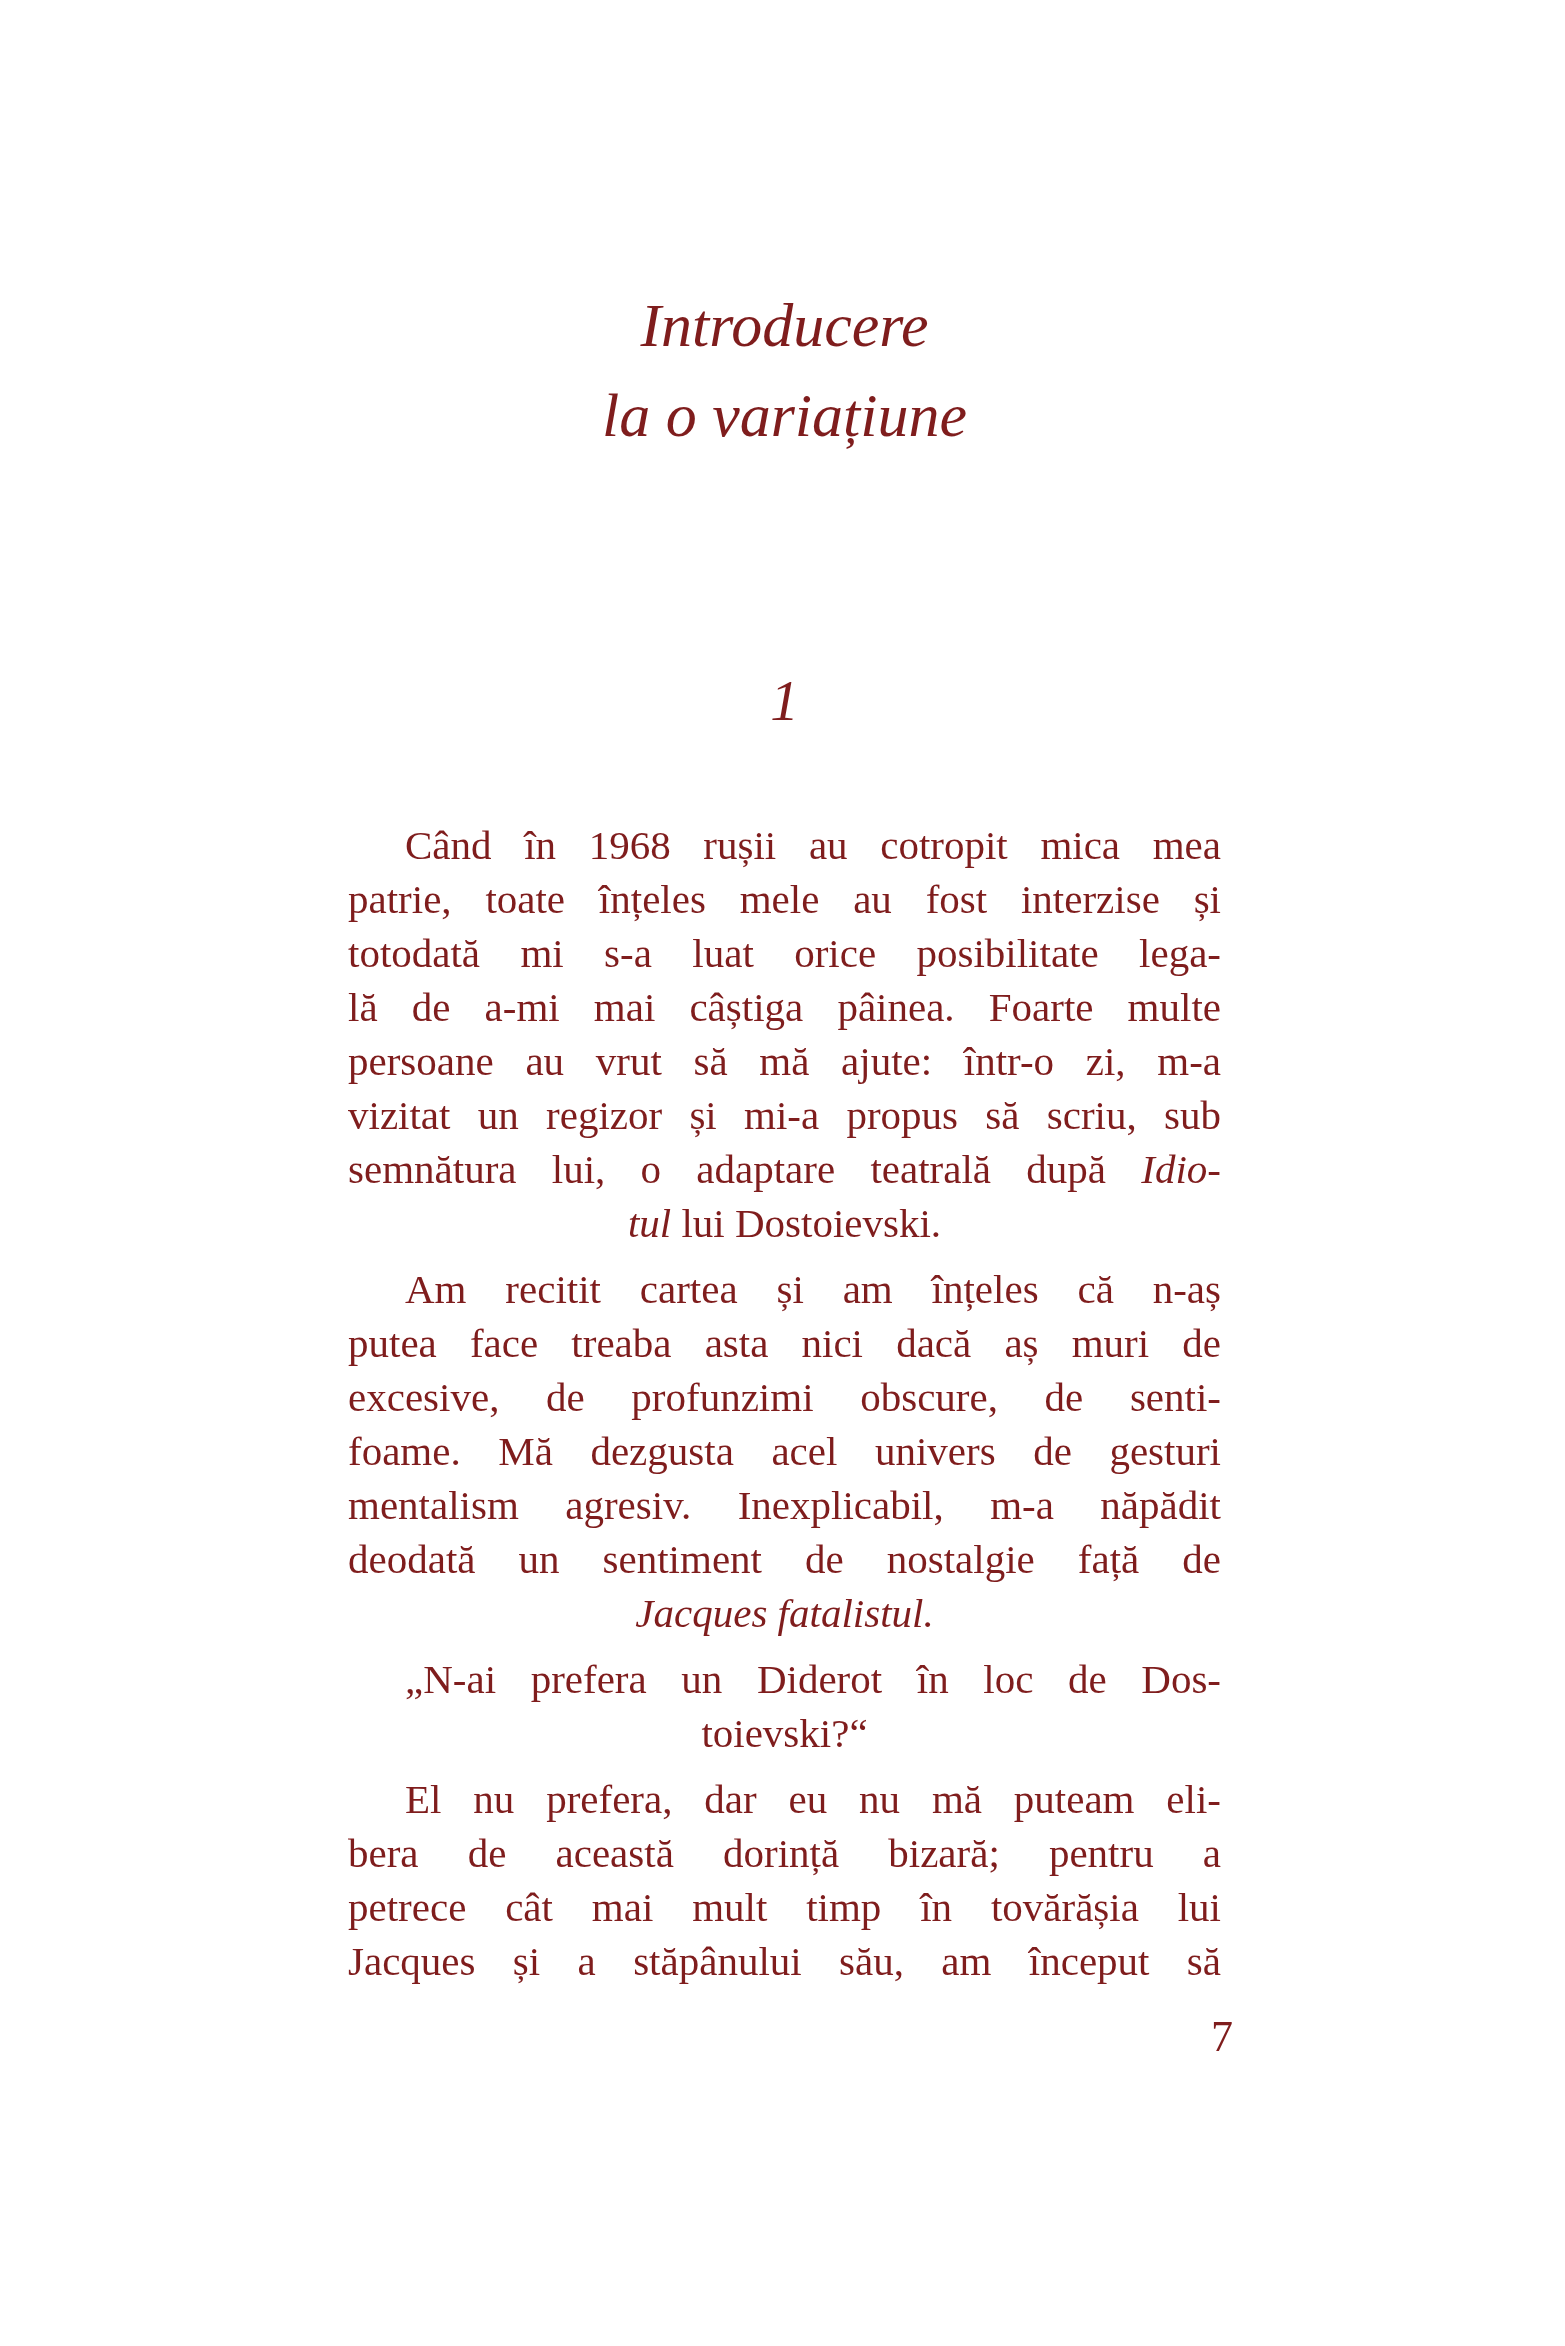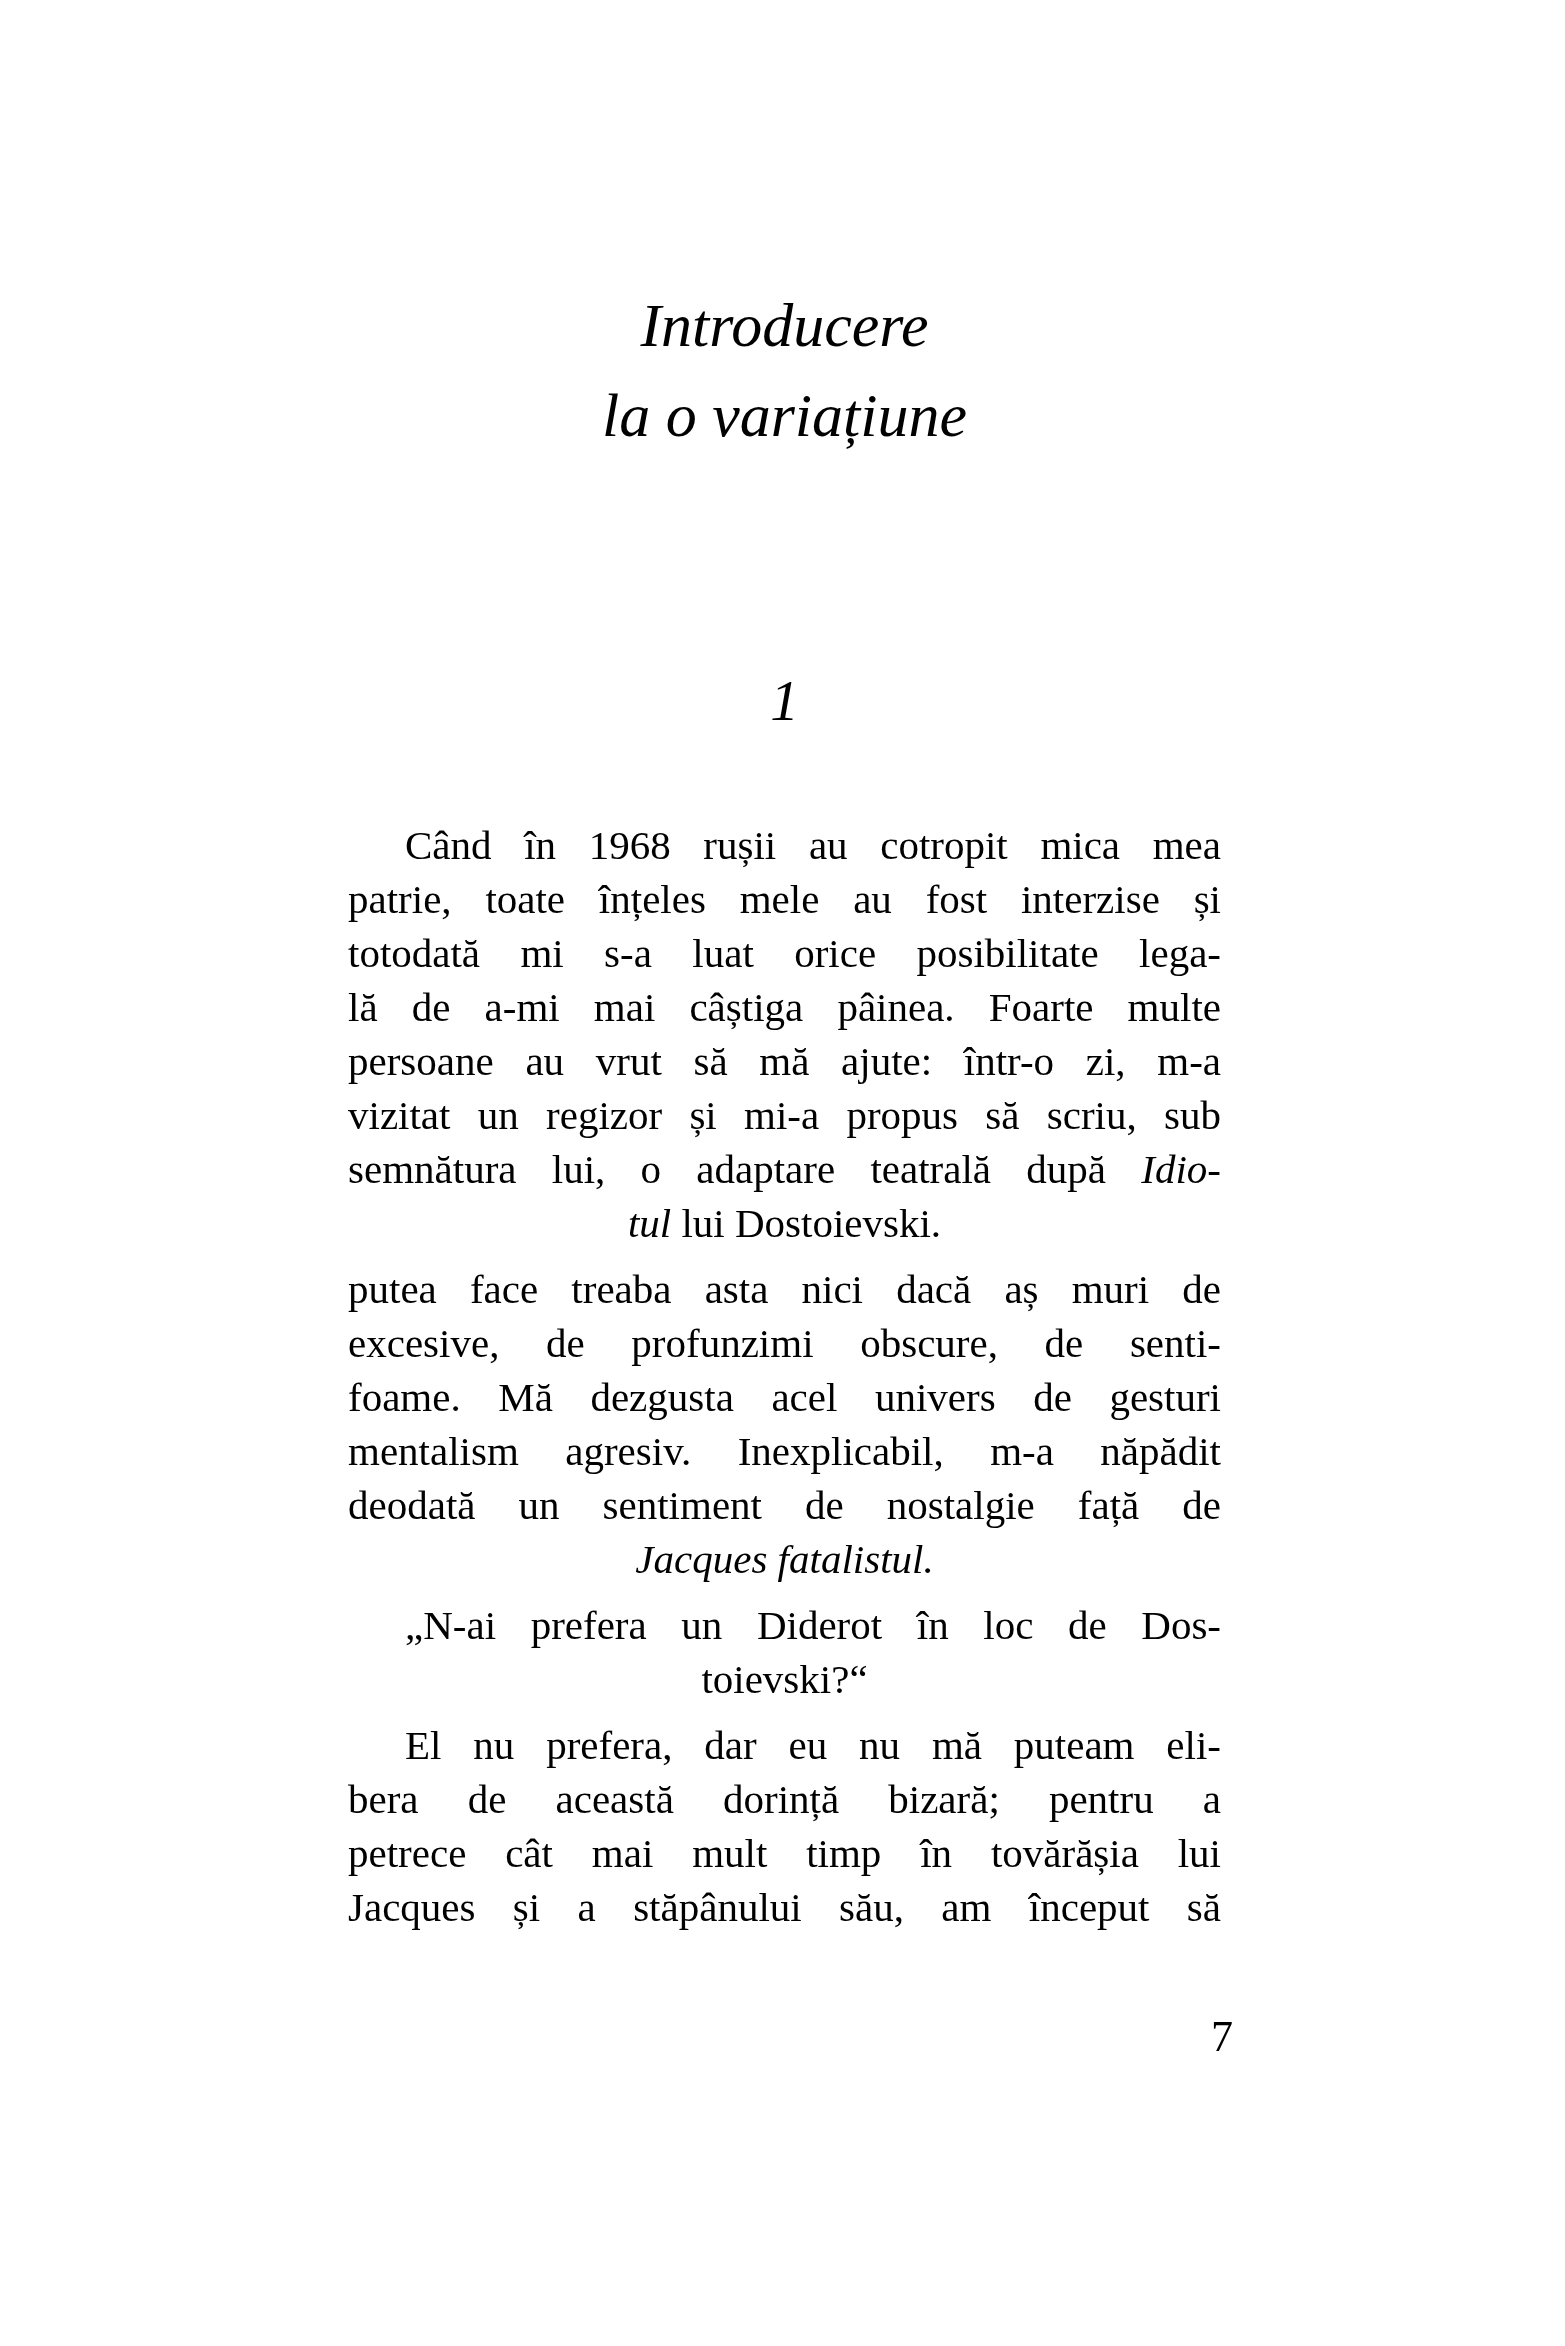--- a/index.html
+++ b/index.html
@@ -5,21 +5,21 @@
   html, body {
     margin: 0;
     padding: 0;
     background: #ffffff;
   }
   .page {
     position: relative;
     width: 1565px;
     height: 2347px;
     background: #ffffff;
-    color: #000000;
+    color: #7f1d1d;
     font-family: "Liberation Serif", "DejaVu Serif", serif;
     overflow: hidden;
   }
   .title-block {
     position: absolute;
     top: 280px;
     left: 336px;
     width: 897px;
     text-align: center;
     font-style: italic;
@@ -82,20 +82,21 @@
         <div class="line first"><span>Când în 1968 rușii au cotropit mica mea</span></div>
         <div class="line"><span>patrie, toate înțeles mele au fost interzise și</span></div>
         <div class="line"><span>totodată mi s-a luat orice posibilitate lega-</span></div>
         <div class="line"><span>lă de a-mi mai câștiga pâinea. Foarte multe</span></div>
         <div class="line"><span>persoane au vrut să mă ajute: într-o zi, m-a</span></div>
         <div class="line"><span>vizitat un regizor și mi-a propus să scriu, sub</span></div>
         <div class="line"><span>semnătura lui, o adaptare teatrală după </span><span class="it">Idio-</span></div>
         <div class="line last"><span class="it">tul</span><span> lui Dostoievski.</span></div>
       </div>
       <div class="para">
+        <div class="line first"><span>Am recitit cartea și am înțeles că n-aș</span></div>
         <div class="line"><span>putea face treaba asta nici dacă aș muri de</span></div>
         <div class="line"><span>excesive, de profunzimi obscure, de senti-</span></div>
         <div class="line"><span>foame. Mă dezgusta acel univers de gesturi</span></div>
         <div class="line"><span>mentalism agresiv. Inexplicabil, m-a năpădit</span></div>
         <div class="line"><span>deodată un sentiment de nostalgie față de</span></div>
         <div class="line last"><span class="it">Jacques fatalistul.</span></div>
       </div>
       <div class="para">
         <div class="line first"><span>„N-ai prefera un Diderot în loc de Dos-</span></div>
         <div class="line last"><span>toievski?“</span></div>

